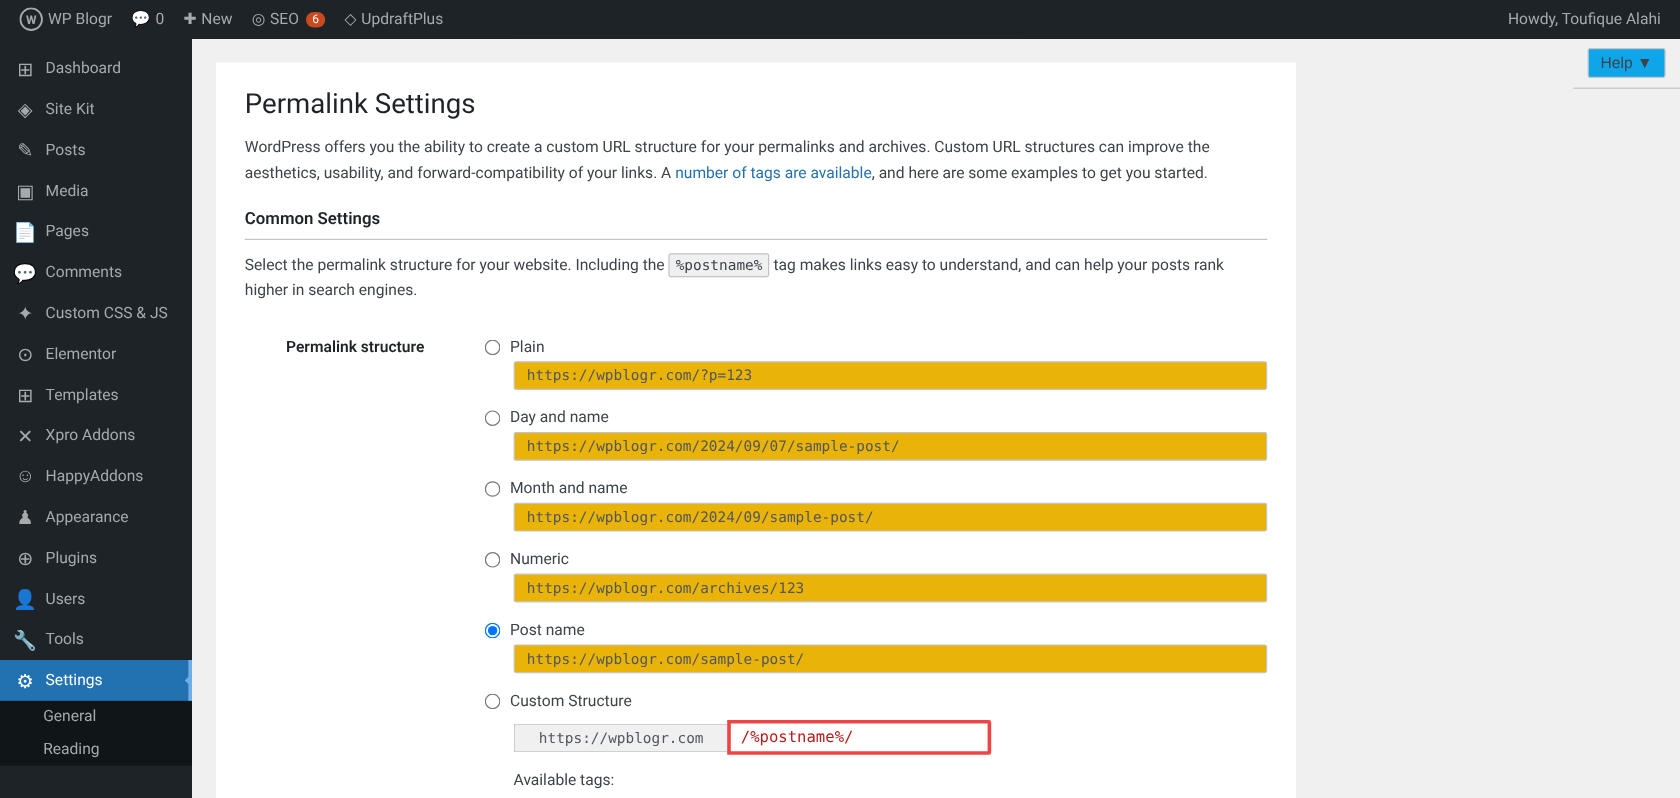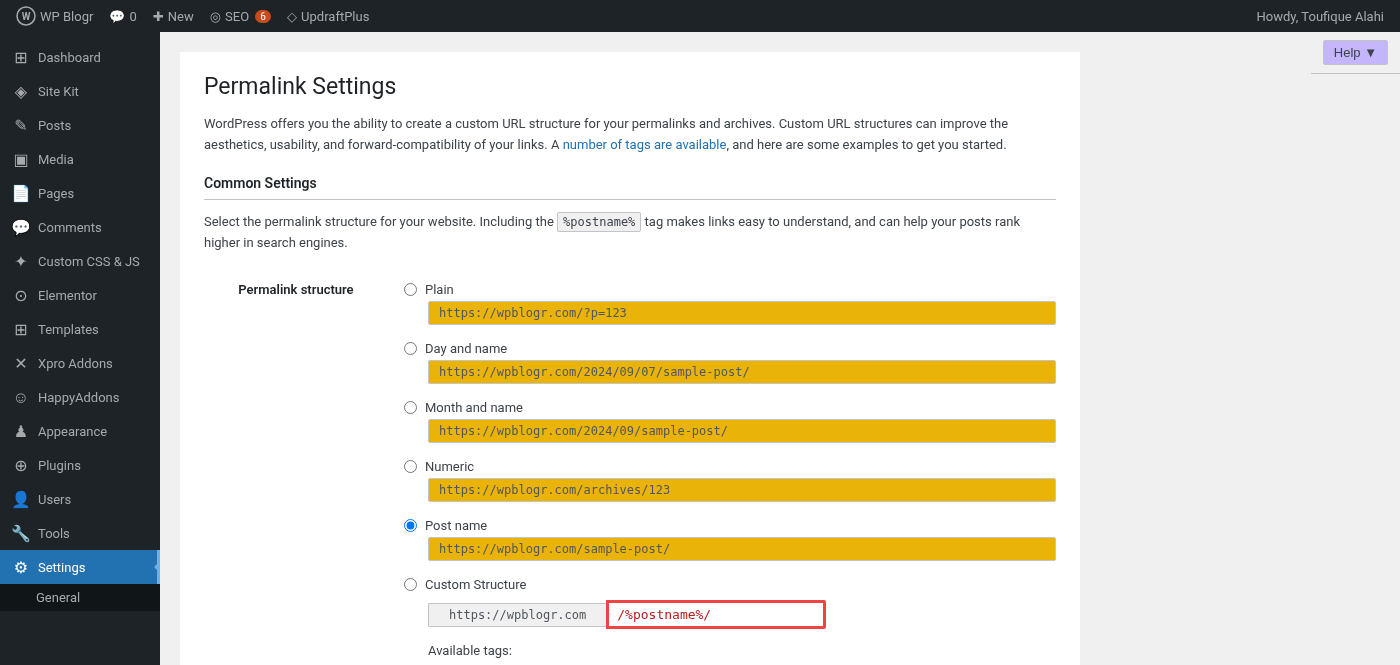--- a/index.html
+++ b/index.html
@@ -116,21 +116,21 @@
     .tag-btn {
       background: #f0f0f1; border: 1px solid #c3c4c7; padding: 3px 8px;
       font-size: 12px; font-family: monospace; cursor: pointer; border-radius: 2px;
       color: #3c434a;
     }
     .tag-btn.active { background: #fff; border-color: #8c8f94; font-weight: 600; }
 
     
     .help-btn-wrap { position: fixed; top: 32px; right: 0; padding: 8px 12px; background: #f0f0f1; border-bottom: 1px solid #c3c4c7; z-index: 100; }
     .help-btn {
-      background: #c4b5fd; border: 1px solid #c3c4c7; padding: 4px 10px;
+      background: #0ea5e9; border: 1px solid #c3c4c7; padding: 4px 10px;
       cursor: pointer; font-size: 13px; color: #3c434a; border-radius: 2px;
       display: flex; align-items: center; gap: 4px;
     }
 
     
     .sidebar-arrow {
       position: absolute; right: 0; top: 50%; transform: translateY(-50%);
       width: 0; height: 0;
       border-top: 6px solid transparent;
       border-bottom: 6px solid transparent;
@@ -243,20 +243,21 @@
       <span class="menu-icon">🔧</span>
       <span class="menu-label">Tools</span>
     </div>
     <div class="menu-item active" style="position:relative;">
       <span class="menu-icon">⚙</span>
       <span class="menu-label">Settings</span>
       <span class="sidebar-arrow"></span>
     </div>
     <div class="submenu">
       <div class="submenu-item">General</div>
+      <div class="submenu-item">Reading</div>
 
     </div>
   </div>
 
   <div id="wpcontent">
     <div class="wrap">
       <h1 class="page-title">Permalink Settings</h1>
 
       <p class="description">
         <span>WordPress offers you the ability to create a custom URL structure for your permalinks and archives. Custom URL structures can improve the aesthetics, usability, and forward-compatibility of your links. A </span><a href="#"><span>number of tags are available</span></a><span>, and here are some examples to get you started.</span>

